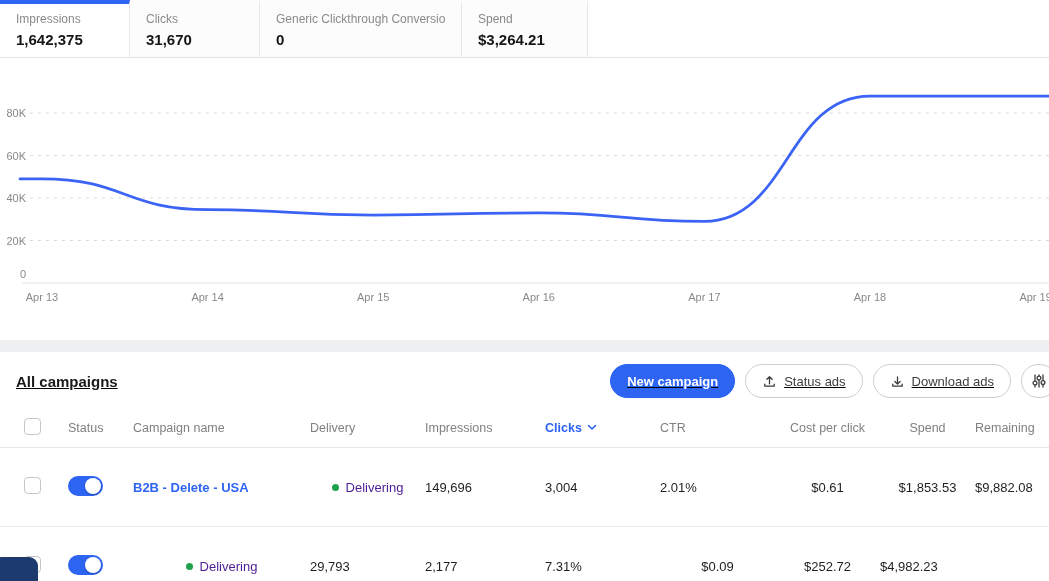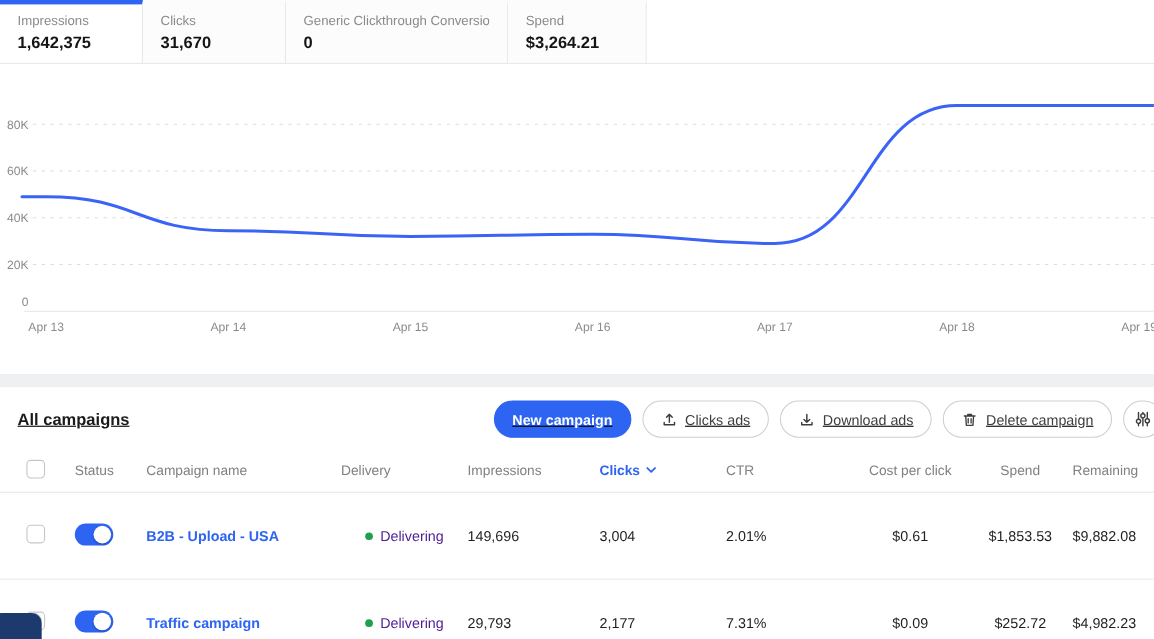--- a/index.html
+++ b/index.html
@@ -108,33 +108,27 @@
   <div class="toolbar">
     <div class="toolbar-title">All campaigns</div>
     <div class="toolbar-buttons">
       <button class="btn btn-primary">
         <span>New campaign</span>
       </button>
       <button class="btn">
         <svg width="15" height="15" viewBox="0 0 16 16">
           <path d="M8 10.5V3M5.2 5.6L8 2.9l2.8 2.7M3 10.8V13h10v-2.2" fill="none" stroke="#3d3d3d" stroke-width="1.4" stroke-linecap="round" stroke-linejoin="round"></path>
         </svg>
-        <span>Clicks ads</span>
+        <span>Status ads</span>
       </button>
       <button class="btn">
         <svg width="15" height="15" viewBox="0 0 16 16">
           <path d="M8 3v7.5M5.2 7.9L8 10.6l2.8-2.7M3 10.8V13h10v-2.2" fill="none" stroke="#3d3d3d" stroke-width="1.4" stroke-linecap="round" stroke-linejoin="round"></path>
         </svg>
         <span>Download ads</span>
-      </button>
-      <button class="btn">
-        <svg width="15" height="15" viewBox="0 0 16 16">
-          <path d="M2.8 4.5h10.4M6.2 4.5V3h3.6v1.5M4.2 4.5l.6 9h6.4l.6-9M6.6 7v4.2M9.4 7v4.2" fill="none" stroke="#3d3d3d" stroke-width="1.3" stroke-linecap="round" stroke-linejoin="round"></path>
-        </svg>
-        <span>Delete campaign</span>
       </button>
       <button class="btn btn-icon">
         <svg width="16" height="16" viewBox="0 0 16 16">
           <path d="M4 2v12M8 2v12M12 2v12" fill="none" stroke="#3d3d3d" stroke-width="1.3" stroke-linecap="round"></path>
           <circle cx="4" cy="10" r="1.9" fill="#fff" stroke="#3d3d3d" stroke-width="1.3"></circle>
           <circle cx="8" cy="5" r="1.9" fill="#fff" stroke="#3d3d3d" stroke-width="1.3"></circle>
           <circle cx="12" cy="9.5" r="1.9" fill="#fff" stroke="#3d3d3d" stroke-width="1.3"></circle>
         </svg>
       </button>
     </div>
@@ -154,37 +148,36 @@
     </div>
     <div>CTR</div>
     <div class="cell-center">Cost per click</div>
     <div class="cell-center">Spend</div>
     <div>Remaining</div>
   </div>
 
   <div class="trow tbody-row">
     <div class="cell-pad"><span class="checkbox"></span></div>
     <div><span class="toggle"><span class="toggle-knob"></span></span></div>
-    <div><span class="campaign-link">B2B - Upload - USA</span></div>
+    <div><span class="campaign-link">B2B - Delete - USA</span></div>
     <div class="cell-center"><span class="delivery">
           <span class="delivery-dot"></span>
           <span>Delivering</span>
         </span></div>
     <div>149,696</div>
     <div>3,004</div>
     <div>2.01%</div>
     <div class="cell-center">$0.61</div>
     <div class="cell-center">$1,853.53</div>
     <div>$9,882.08</div>
   </div>
 
   <div class="trow tbody-row">
     <div class="cell-pad"><span class="checkbox"></span></div>
     <div><span class="toggle"><span class="toggle-knob"></span></span></div>
-    <div><span class="campaign-link">Traffic campaign</span></div>
     <div class="cell-center"><span class="delivery">
           <span class="delivery-dot"></span>
           <span>Delivering</span>
         </span></div>
     <div>29,793</div>
     <div>2,177</div>
     <div>7.31%</div>
     <div class="cell-center">$0.09</div>
     <div class="cell-center">$252.72</div>
     <div>$4,982.23</div>

